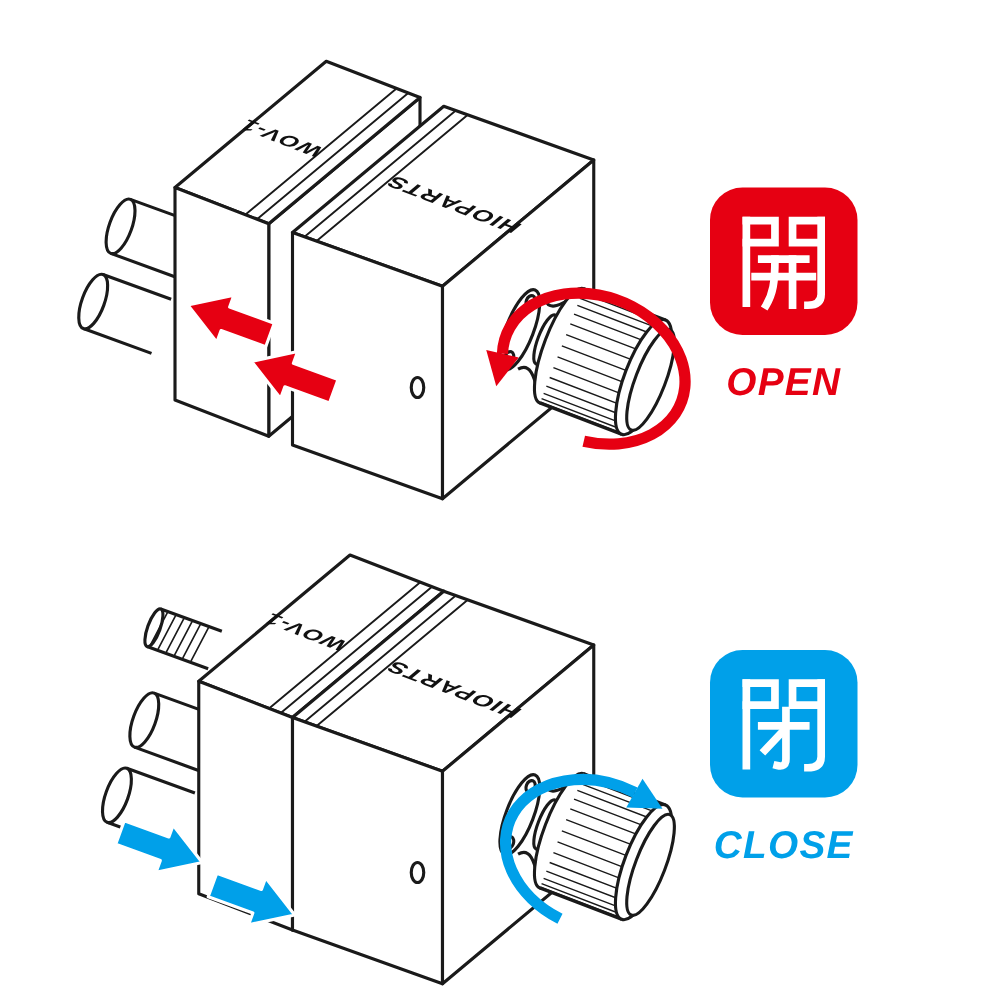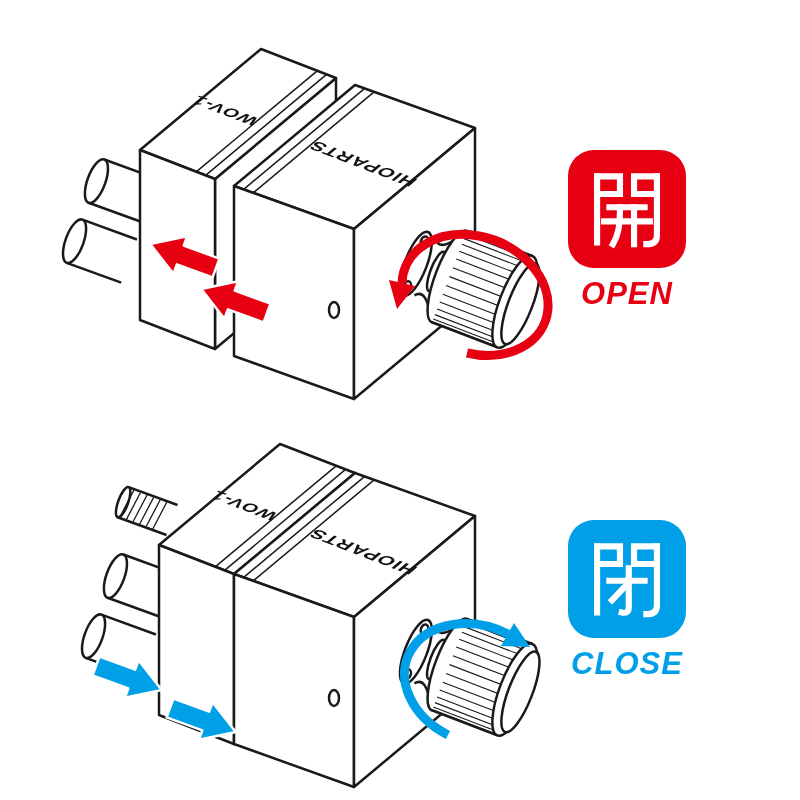--- a/index.html
+++ b/index.html
@@ -22,20 +22,21 @@
   #badge-open  { left: 568px; top: 150px; }
   #badge-close { left: 568px; top: 520px; }
   .badge-label {
     position: absolute;
     width: 118px;
     text-align: center;
     font-style: italic;
     font-weight: bold;
     font-size: 31px;
     letter-spacing: 1px;
+    margin-top: 12px;
   }
   #label-open  { left: 568px; top: 276px; }
   #label-close { left: 568px; top: 646px; }
   svg text { font-family: "Liberation Sans", sans-serif; }
 </style>
 </head>
 <body>
 
 <svg width="0" height="0" style="position:absolute" aria-hidden="true">
   <defs>

